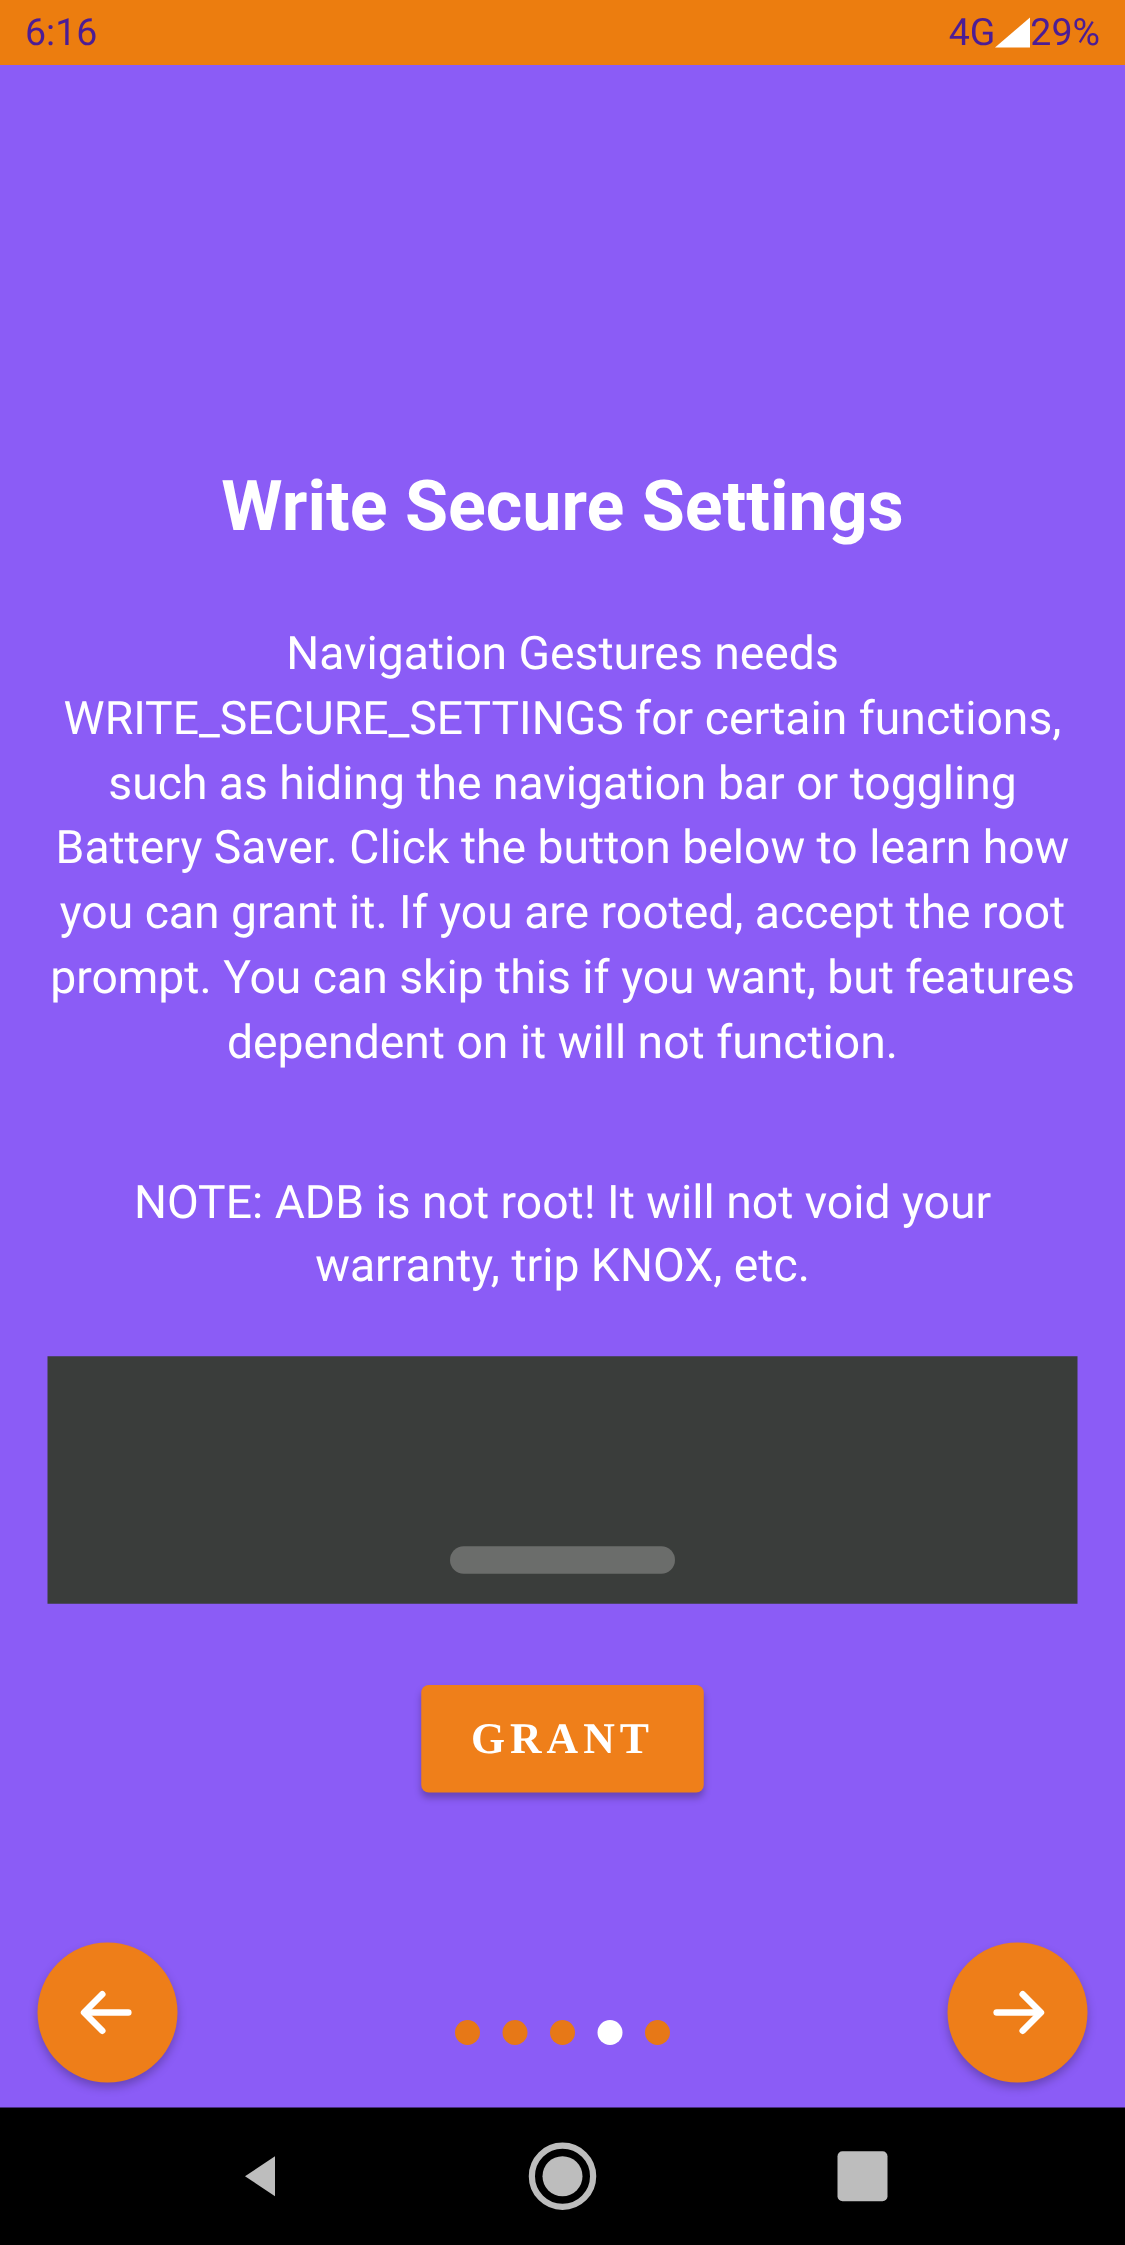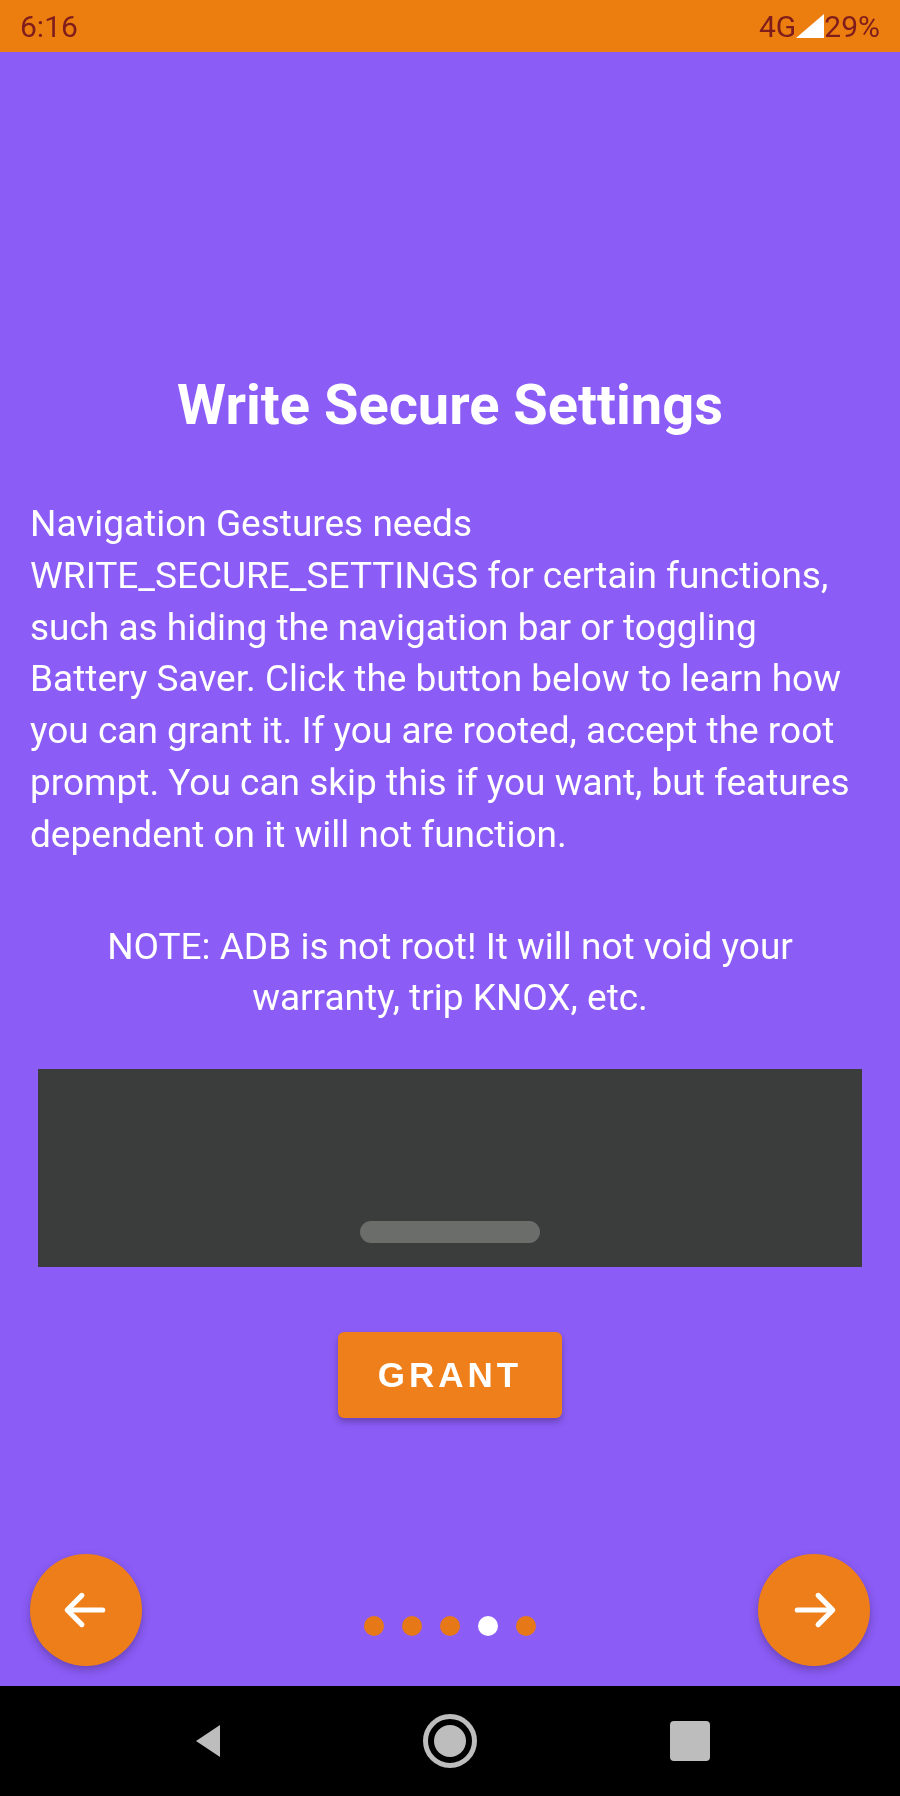--- a/index.html
+++ b/index.html
@@ -16,21 +16,21 @@
   }
   .screen {
     width: 900px;
     height: 1796px;
     display: flex;
     flex-direction: column;
   }
   .status-bar {
     height: 52px;
     background: #EC7D0F;
-    color: #7f1d1d;
+    color: #4c1d95;
     display: flex;
     align-items: center;
     padding: 0 20px;
     font-size: 30px;
     justify-content: flex-end;
   }
   .status-left {
     flex: 0 0 auto;
   }
   .status-right {
@@ -56,32 +56,33 @@
     color: #fff;
     font-size: 56px;
     font-weight: 700;
     text-align: center;
     margin-top: 320px;
     padding: 0 30px;
   }
   .body-text {
     color: #fff;
     font-size: 37px;
+    text-align: center;
     line-height: 1.4;
     padding: 0 30px;
     margin-top: 60px;
     font-weight: 400;
   }
   .note-text {
     color: #fff;
     font-size: 37px;
     text-align: center;
     line-height: 1.4;
     padding: 0 30px;
-    margin-top: 60px;
+    margin-top: 76px;
     font-weight: 400;
   }
   .dark-panel {
     background: #3A3D3B;
     margin: 45px 38px 0 38px;
     height: 198px;
     position: relative;
   }
   .dark-panel .bar {
     position: absolute;
@@ -99,20 +100,21 @@
     font-size: 35px;
     font-weight: 600;
     letter-spacing: 4px;
     border: none;
     padding: 23px 40px;
     border-radius: 6px;
     box-shadow: 0 4px 6px rgba(0,0,0,0.25);
     display: block;
     margin: 65px auto 0 auto;
     cursor: pointer;
+    font-family: Liberation Serif, serif;
   }
   .bottom-controls {
     position: absolute;
     bottom: 10px;
     left: 0;
     right: 0;
     height: 130px;
   }
   .nav-fab {
     width: 112px;

